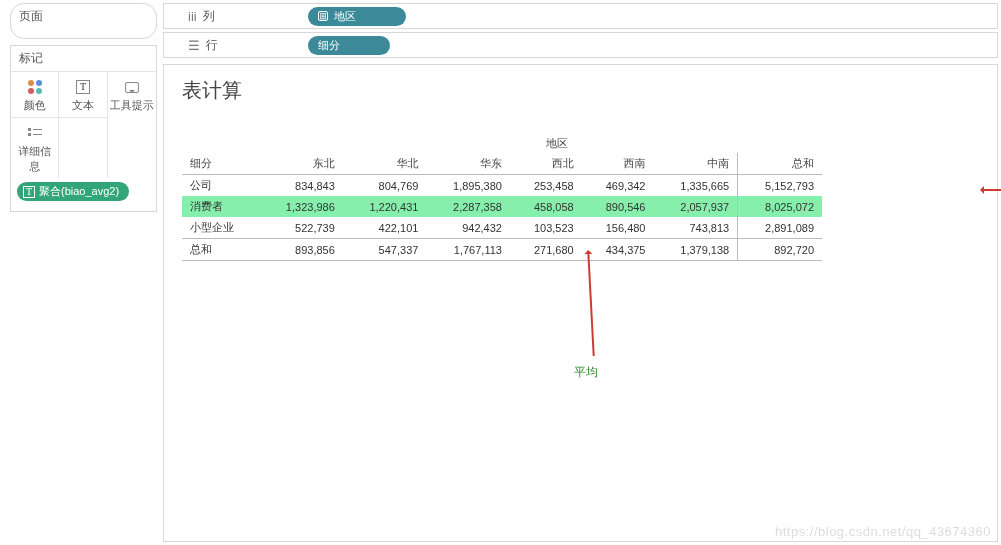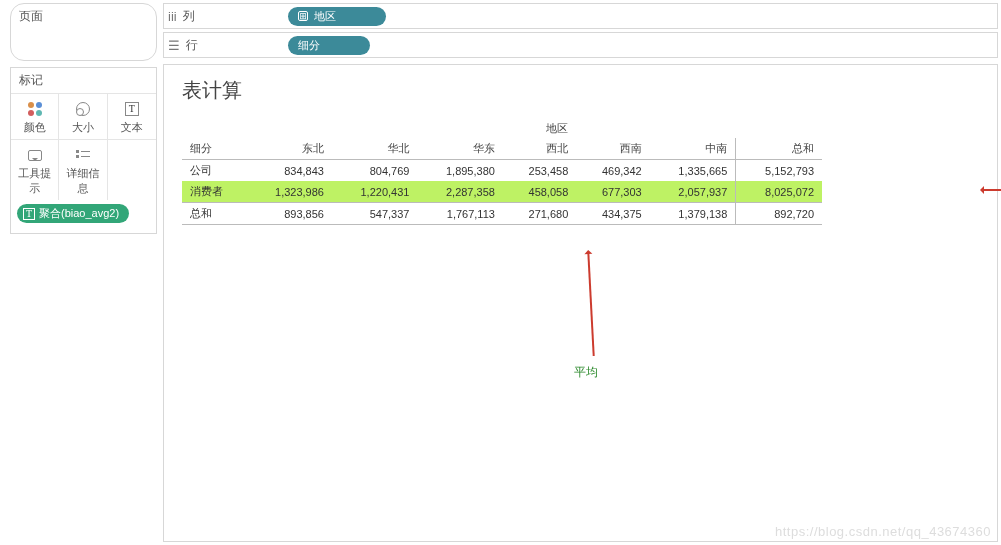--- a/index.html
+++ b/index.html
@@ -5,21 +5,21 @@
     * { box-sizing: border-box; margin: 0; padding: 0; }
     body { font-family: "Microsoft YaHei", Arial, sans-serif; font-size: 12px; color: #333; background: #fff; width: 1001px; height: 545px; position: relative; overflow: hidden; }
     
     .layout { display: flex; height: 100%; }
     .left-col { width: 160px; display: flex; flex-direction: column; padding: 3px 3px 0 10px; gap: 6px; }
     .right-col { flex: 1; display: flex; flex-direction: column; position: relative; }
     
     .panel { border: 1px solid #d7d7d7; background: #fff; }
     .panel-header { padding: 4px 8px; font-size: 12px; color: #555; border-bottom: 0; }
     
-    .pages-panel { height: 58px; border-radius: 14px; }
+    .pages-panel { height: 36px; border-radius: 14px; }
     .filters-panel { height: 92px; }
     .marks-panel { padding-bottom: 6px; }
     
     .select-row { padding: 4px 6px; }
     .select { width: 100%; border: 1px solid #ccc; height: 22px; background: #fff; display: flex; align-items: center; padding: 0 6px; justify-content: space-between; color: #555; font-size: 11px; }
     .select .caret { font-size: 9px; color: #888; }
     .select .ticon { display: inline-block; width: 12px; text-align: center; margin-right: 4px; font-family: serif; border: 1px solid #888; font-size: 9px; line-height: 10px; }
     
     .marks-grid { display: grid; grid-template-columns: repeat(3, 1fr); }
     .mark-cell { border-top: 1px solid #e5e5e5; border-right: 1px solid #e5e5e5; padding: 6px 2px 4px; text-align: center; }
@@ -41,37 +41,37 @@
     .detail-icon span:nth-child(2){top:2px;left:5px;width:9px;}
     .detail-icon span:nth-child(3){top:6px;left:0;width:3px;height:3px;}
     .detail-icon span:nth-child(4){top:7px;left:5px;width:9px;}
     .tooltip-icon{width:14px;height:11px;border:1px solid #888;border-radius:2px;position:relative;}
     .tooltip-icon::after{content:"";position:absolute;bottom:-4px;left:3px;border:3px solid transparent;border-top-color:#888;}
     
     .pill-row { padding: 4px 6px; }
     .pill-green { display: inline-flex; align-items: center; background: #32a678; color: #fff; border-radius: 11px; padding: 2px 10px 2px 6px; font-size: 11px; gap: 4px; }
     .pill-green .ticon-box { border-color: #fff; color: #fff; width: 12px; height: 12px; line-height: 10px; }
     
-    .shelf { border: 1px solid #d7d7d7; height: 26px; margin: 3px 3px 0 3px; display: flex; align-items: center; padding: 0 4px; gap: 10px; background: #fff; }
+    .shelf { border: 1px solid #d7d7d7; height: 26px; margin: 3px 3px 0 3px; display: flex; align-items: center; padding: 0 24px; gap: 10px; background: #fff; }
     .shelf-label { color: #555; display: flex; align-items: center; gap: 6px; width: 110px; }
     .shelf-icon { color: #777; font-size: 13px; }
     .pill-blue { display: inline-flex; align-items: center; background: #3c8a99; color: #fff; border-radius: 11px; padding: 2px 50px 2px 10px; font-size: 11px; gap: 6px; }
     .pill-blue .plus { display:inline-block;border:1px solid #fff;border-radius:2px;width:10px;height:10px;line-height:8px;text-align:center;font-size:9px; }
     
     .viz { border: 1px solid #d7d7d7; margin: 6px 3px 3px 3px; flex: 1; padding: 12px 18px; position: relative; }
-    .viz-title { font-size: 20px; color: #444; font-weight: 300; margin-bottom: 17px; }
+    .viz-title { font-size: 20px; color: #444; font-weight: 300; margin-bottom: 32px; }
     .table-wrap { position: relative; width: 640px; }
     .region-header { text-align: center; font-size: 11px; color: #444; margin-bottom: 2px; padding-left: 110px; }
     table { border-collapse: collapse; width: 100%; font-size: 11px; }
     th, td { padding: 3px 8px; }
     thead th { border-bottom: 1px solid #bbb; text-align: right; font-weight: normal; color: #444; }
     thead th:first-child { text-align: left; }
     tbody td { text-align: right; color: #333; }
     tbody td:first-child { text-align: left; }
-    tbody tr:nth-child(2) td { background: #bef264; }
+    tbody tr:nth-child(2) td { background: #86efac; }
     tbody tr:last-child td { border-top: 1px solid #bbb; border-bottom: 1px solid #bbb; }
     .last-col { border-left: 1px solid #bbb; }
     
     .anno { position: absolute; color: #cc3b2e; font-size: 12px; }
     .anno.avg { left: 414px; top: 364px; color: #2e8b2e; }
     .arrow-sum { position:absolute; left:822px; top:189px; width:32px; height:2px; background:#cc3b2e; }
     .arrow-sum::before { content:""; position:absolute; left:-6px; top:-3px; border:4px solid transparent; border-right-color:#cc3b2e; }
     .arrow-avg { position:absolute; left:430px; top:252px; width:2px; height:104px; background:#cc3b2e; transform: rotate(-3deg); }
     .arrow-avg::before { content:""; position:absolute; top:-6px; left:-3px; border:4px solid transparent; border-bottom-color:#cc3b2e; }
     
@@ -91,26 +91,20 @@
         <div class="mark-cell">
           <div class="mark-icon">
               <div class="dots">
                 <span></span>
                 <span></span>
                 <span></span>
                 <span></span>
               </div>
             </div>
           <div class="mark-label">颜色</div>
-        </div>
-        <div class="mark-cell">
-          <div class="mark-icon">
-              <div class="sizecircle"></div>
-            </div>
-          <div class="mark-label">大小</div>
         </div>
         <div class="mark-cell">
           <div class="mark-icon">
               <div class="ticon-box">T</div>
             </div>
           <div class="mark-label">文本</div>
         </div>
         <div class="mark-cell">
           <div class="mark-icon">
               <div class="tooltip-icon"></div>
@@ -187,23 +181,33 @@
                 <td>469,342</td>
                 <td>1,335,665</td>
                 <td class="last-col">5,152,793</td>
               </tr>
               <tr>
                 <td>消费者</td>
                 <td>1,323,986</td>
                 <td>1,220,431</td>
                 <td>2,287,358</td>
                 <td>458,058</td>
-                <td>677,303</td>
+                <td>890,546</td>
                 <td>2,057,937</td>
                 <td class="last-col">8,025,072</td>
+              </tr>
+              <tr>
+                <td>小型企业</td>
+                <td>522,739</td>
+                <td>422,101</td>
+                <td>942,432</td>
+                <td>103,523</td>
+                <td>156,480</td>
+                <td>743,813</td>
+                <td class="last-col">2,891,089</td>
               </tr>
               <tr>
                 <td>总和</td>
                 <td>893,856</td>
                 <td>547,337</td>
                 <td>1,767,113</td>
                 <td>271,680</td>
                 <td>434,375</td>
                 <td>1,379,138</td>
                 <td class="last-col">892,720</td>

